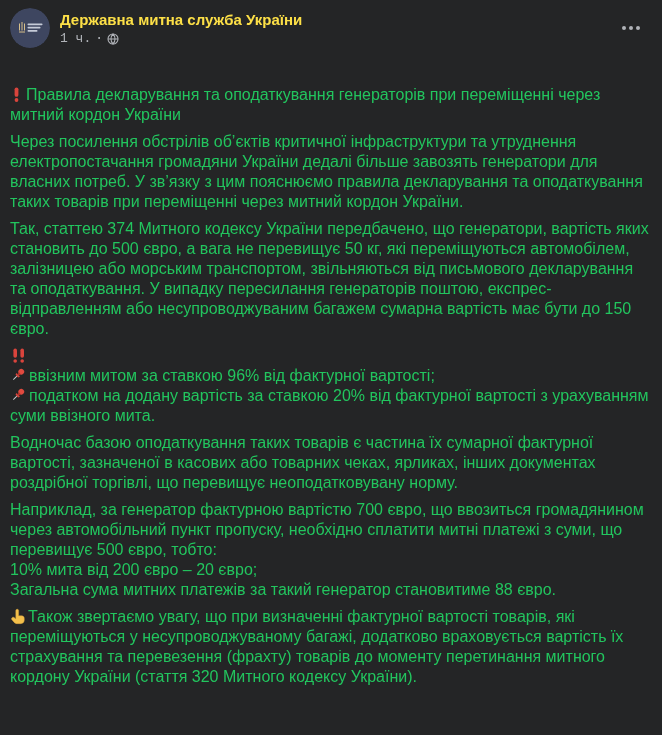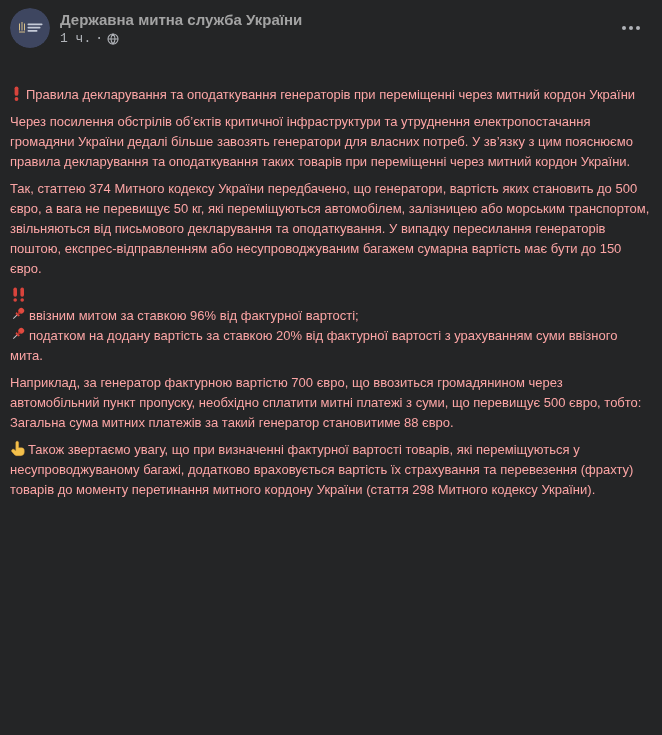--- a/index.html
+++ b/index.html
@@ -12,38 +12,38 @@
   .post { padding: 8px 10px 0 10px; }
 
   
   .header { display: flex; align-items: flex-start; position: relative; margin-bottom: 10px; }
   .avatar {
     width: 40px; height: 40px; flex: 0 0 40px;
     border-radius: 50%; overflow: hidden; cursor: pointer;
   }
   .header-text { margin-left: 10px; padding-top: 2px; flex: 1; min-width: 0; }
   .page-name {
-    color: #a3a3a3; font-weight: bold; font-size: 15px; line-height: 19px;
+    color: #fde047; font-weight: bold; font-size: 15px; line-height: 19px;
     cursor: pointer;
   }
   .meta {
     display: flex; align-items: center; gap: 4px;
     color: #b0b3b8; font-size: 13px; line-height: 16px; margin-top: 2px; font-family: Liberation Mono, monospace;
   }
   .meta .ts { cursor: pointer; }
   .more-btn {
     position: absolute; right: 6px; top: 12px;
     display: flex; gap: 3px; padding: 6px; cursor: pointer; border-radius: 50%;
   }
   .more-btn i {
     width: 4px; height: 4px; border-radius: 50%; background: #b0b3b8; display: block;
   }
 
   
-  .body-text { color: #fca5a5; font-size: 13px; line-height: 20px; margin-top: 37px; }
+  .body-text { color: #22c55e; font-size: 16px; line-height: 20px; margin-top: 37px; }
   .block { margin: 0 0 7px 0; }
   .block:last-child { margin-bottom: 0; }
   .icon { display: inline-block; vertical-align: -2px; margin-right: 3px; line-height: 0; }
   .icon svg { display: inline-block; overflow: visible; }
 </style>
 </head>
 <body>
 
 <div class="post">
 
@@ -139,35 +139,43 @@
               <circle cx="8" cy="3.4" r="2.9" fill="#e04a3f"></circle>
               <rect x="6.9" y="5.4" width="2.2" height="2.4" fill="#b73229"></rect>
               <path d="M5.4 7.8 h5.2 l-0.8 1.8 h-3.6 z" fill="#d9443c"></path>
               <rect x="7.55" y="9.6" width="0.9" height="5" fill="#c7c7cc"></rect>
             </g>
           </svg>
         </span><span>податком на додану вартість за ставкою 20% від фактурної вартості з урахуванням суми ввізного мита.</span>
       </div>
     </div>
 
+    <div class="block">
+      <div>
+        <span>Водночас базою оподаткування таких товарів є частина їх сумарної фактурної вартості, зазначеної в касових або товарних чеках, ярликах, інших документах роздрібної торгівлі, що перевищує неоподатковувану норму.</span>
+      </div>
+    </div>
 
     <div class="block">
       <div>
         <span>Наприклад, за генератор фактурною вартістю 700 євро, що ввозиться громадянином через автомобільний пункт пропуску, необхідно сплатити митні платежі з суми, що перевищує 500 євро, тобто:</span>
+      </div>
+      <div>
+        <span>10% мита від 200 євро – 20 євро;</span>
       </div>
       <div>
         <span>Загальна сума митних платежів за такий генератор становитиме 88 євро.</span>
       </div>
     </div>
 
 
     <div class="block">
       <div>
         <span class="icon">
           <svg width="15" height="15" viewBox="0 0 16 16">
             <path fill="#f3c04b" stroke="#d9a13b" stroke-width="0.5" d="M6.2 1.7 C6.2 0.8 6.9 0.2 7.7 0.2 c0.8 0 1.5 0.6 1.5 1.5 v5.6 h3.3 c1.6 0 2.7 1.1 2.7 2.7 v2 c0 2.1 -1.5 3.6 -3.6 3.6 H7.4 c-1.2 0 -2.4 -0.6 -3.1 -1.6 L2 11.5 c-0.6 -0.8 -0.4 -1.9 0.4 -2.4 0.7 -0.5 1.7 -0.4 2.3 0.2 l1.5 1.3 z"></path>
           </svg>
-        </span><span>Також звертаємо увагу, що при визначенні фактурної вартості товарів, які переміщуються у несупроводжуваному багажі, додатково враховується вартість їх страхування та перевезення (фрахту) товарів до моменту перетинання митного кордону України (стаття 298 Митного кодексу України).</span>
+        </span><span>Також звертаємо увагу, що при визначенні фактурної вартості товарів, які переміщуються у несупроводжуваному багажі, додатково враховується вартість їх страхування та перевезення (фрахту) товарів до моменту перетинання митного кордону України (стаття 320 Митного кодексу України).</span>
       </div>
     </div>
 
   </div>
 </div>
 
 </body></html>

